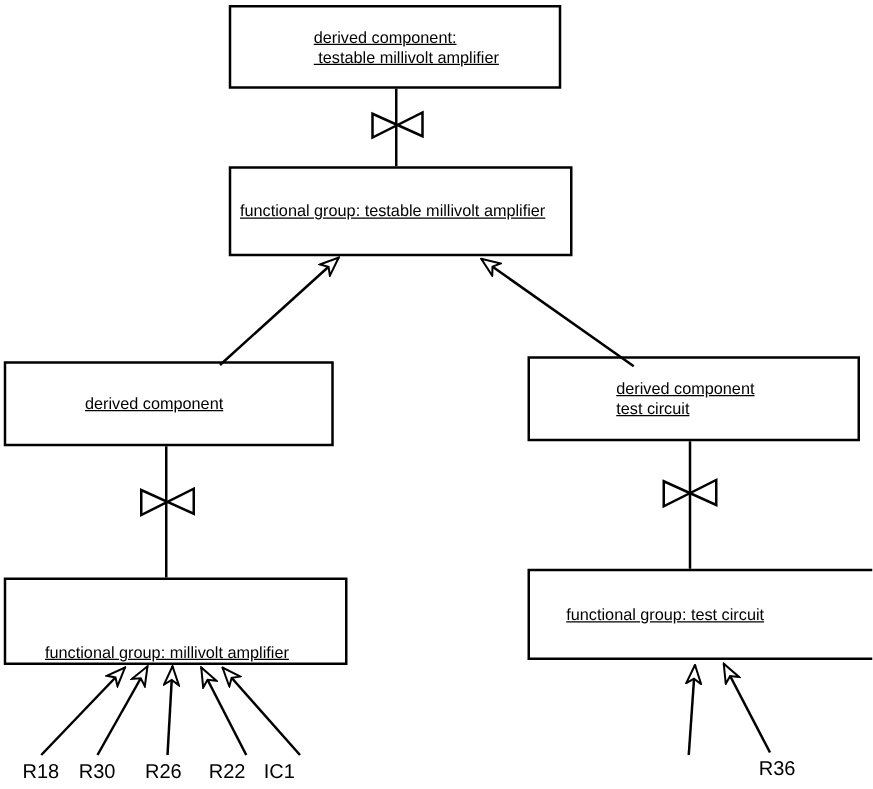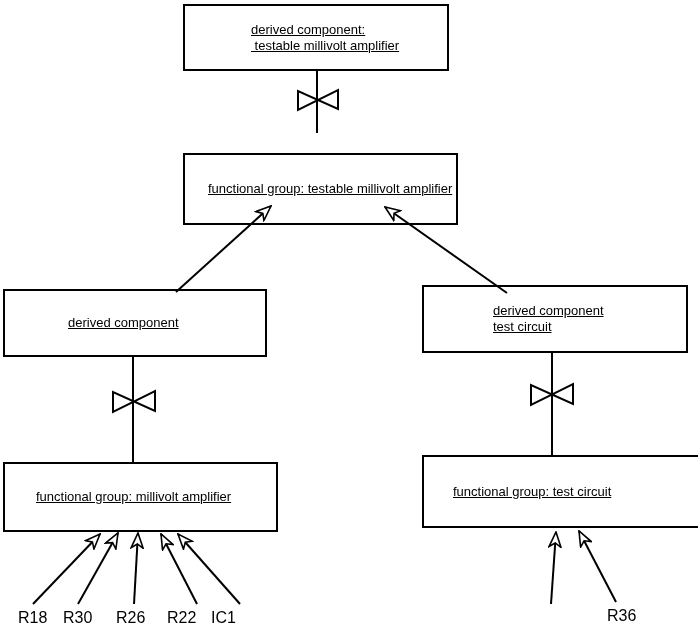--- a/index.html
+++ b/index.html
@@ -25,24 +25,24 @@
     display: flex;
     flex-direction: column;
     justify-content: center;
     font-size: 13px;
     line-height: 16px;
     text-decoration: underline;
   }
   .node .tline { white-space: pre; }
   
   #node-top-derived    { left: 183px; top: 4px;   width: 266px; height: 67px; padding-left: 66px; }
-  #node-fg-testable    { left: 183px; top: 133px; width: 275px; height: 72px; padding-left: 23px; margin-top: 20px; }
+  #node-fg-testable    { left: 183px; top: 133px; width: 275px; height: 72px; padding-left: 7px; }
   #node-left-derived   { left: 3px;   top: 289px; width: 264px; height: 68px; padding-left: 63px; }
   #node-right-derived  { left: 422px; top: 285px; width: 266px; height: 68px; padding-left: 69px; }
-  #node-fg-millivolt   { left: 3px;   top: 462px; width: 275px; height: 70px; padding-left: 31px; }
+  #node-fg-millivolt   { left: 3px;   top: 462px; width: 275px; height: 70px; padding-left: 31px; justify-content: flex-end; }
   #node-fg-test        { left: 422px; top: 455px; width: 320px; height: 73px; padding-left: 29px; }
   .clabel {
     position: absolute;
     font-size: 16px;
     line-height: 15px;
     white-space: nowrap;
   }
   #clabel-r18 { left: 18px;  top: 610px; }
   #clabel-r30 { left: 63px;  top: 610px; }
   #clabel-r26 { left: 116px; top: 610px; }

